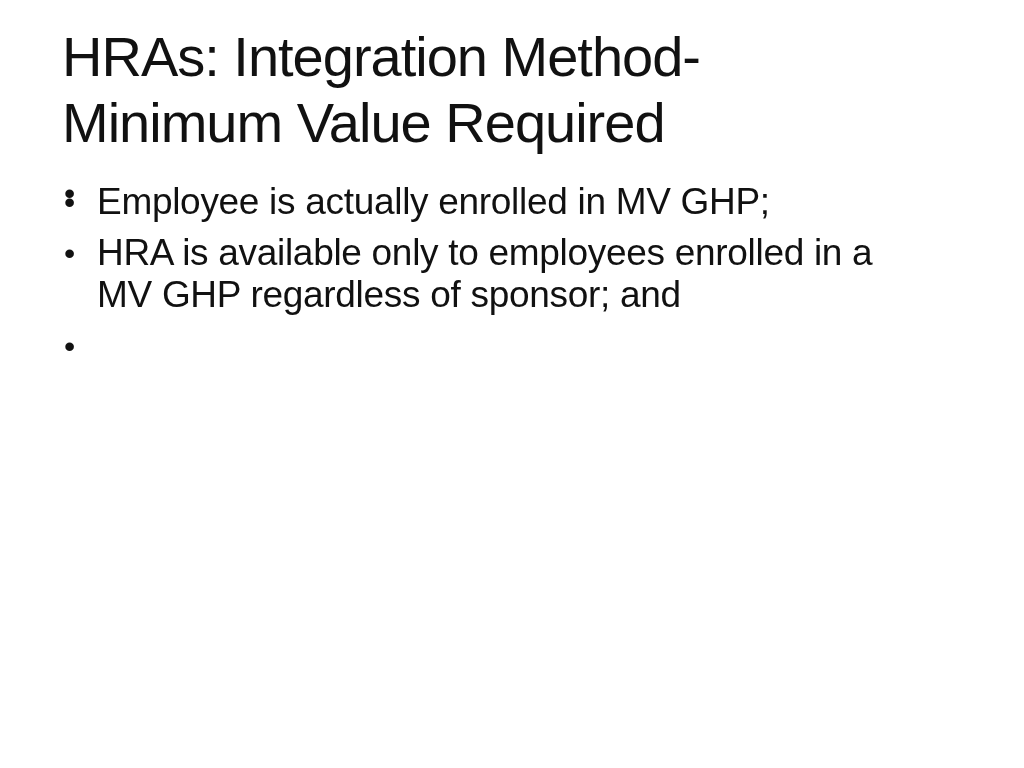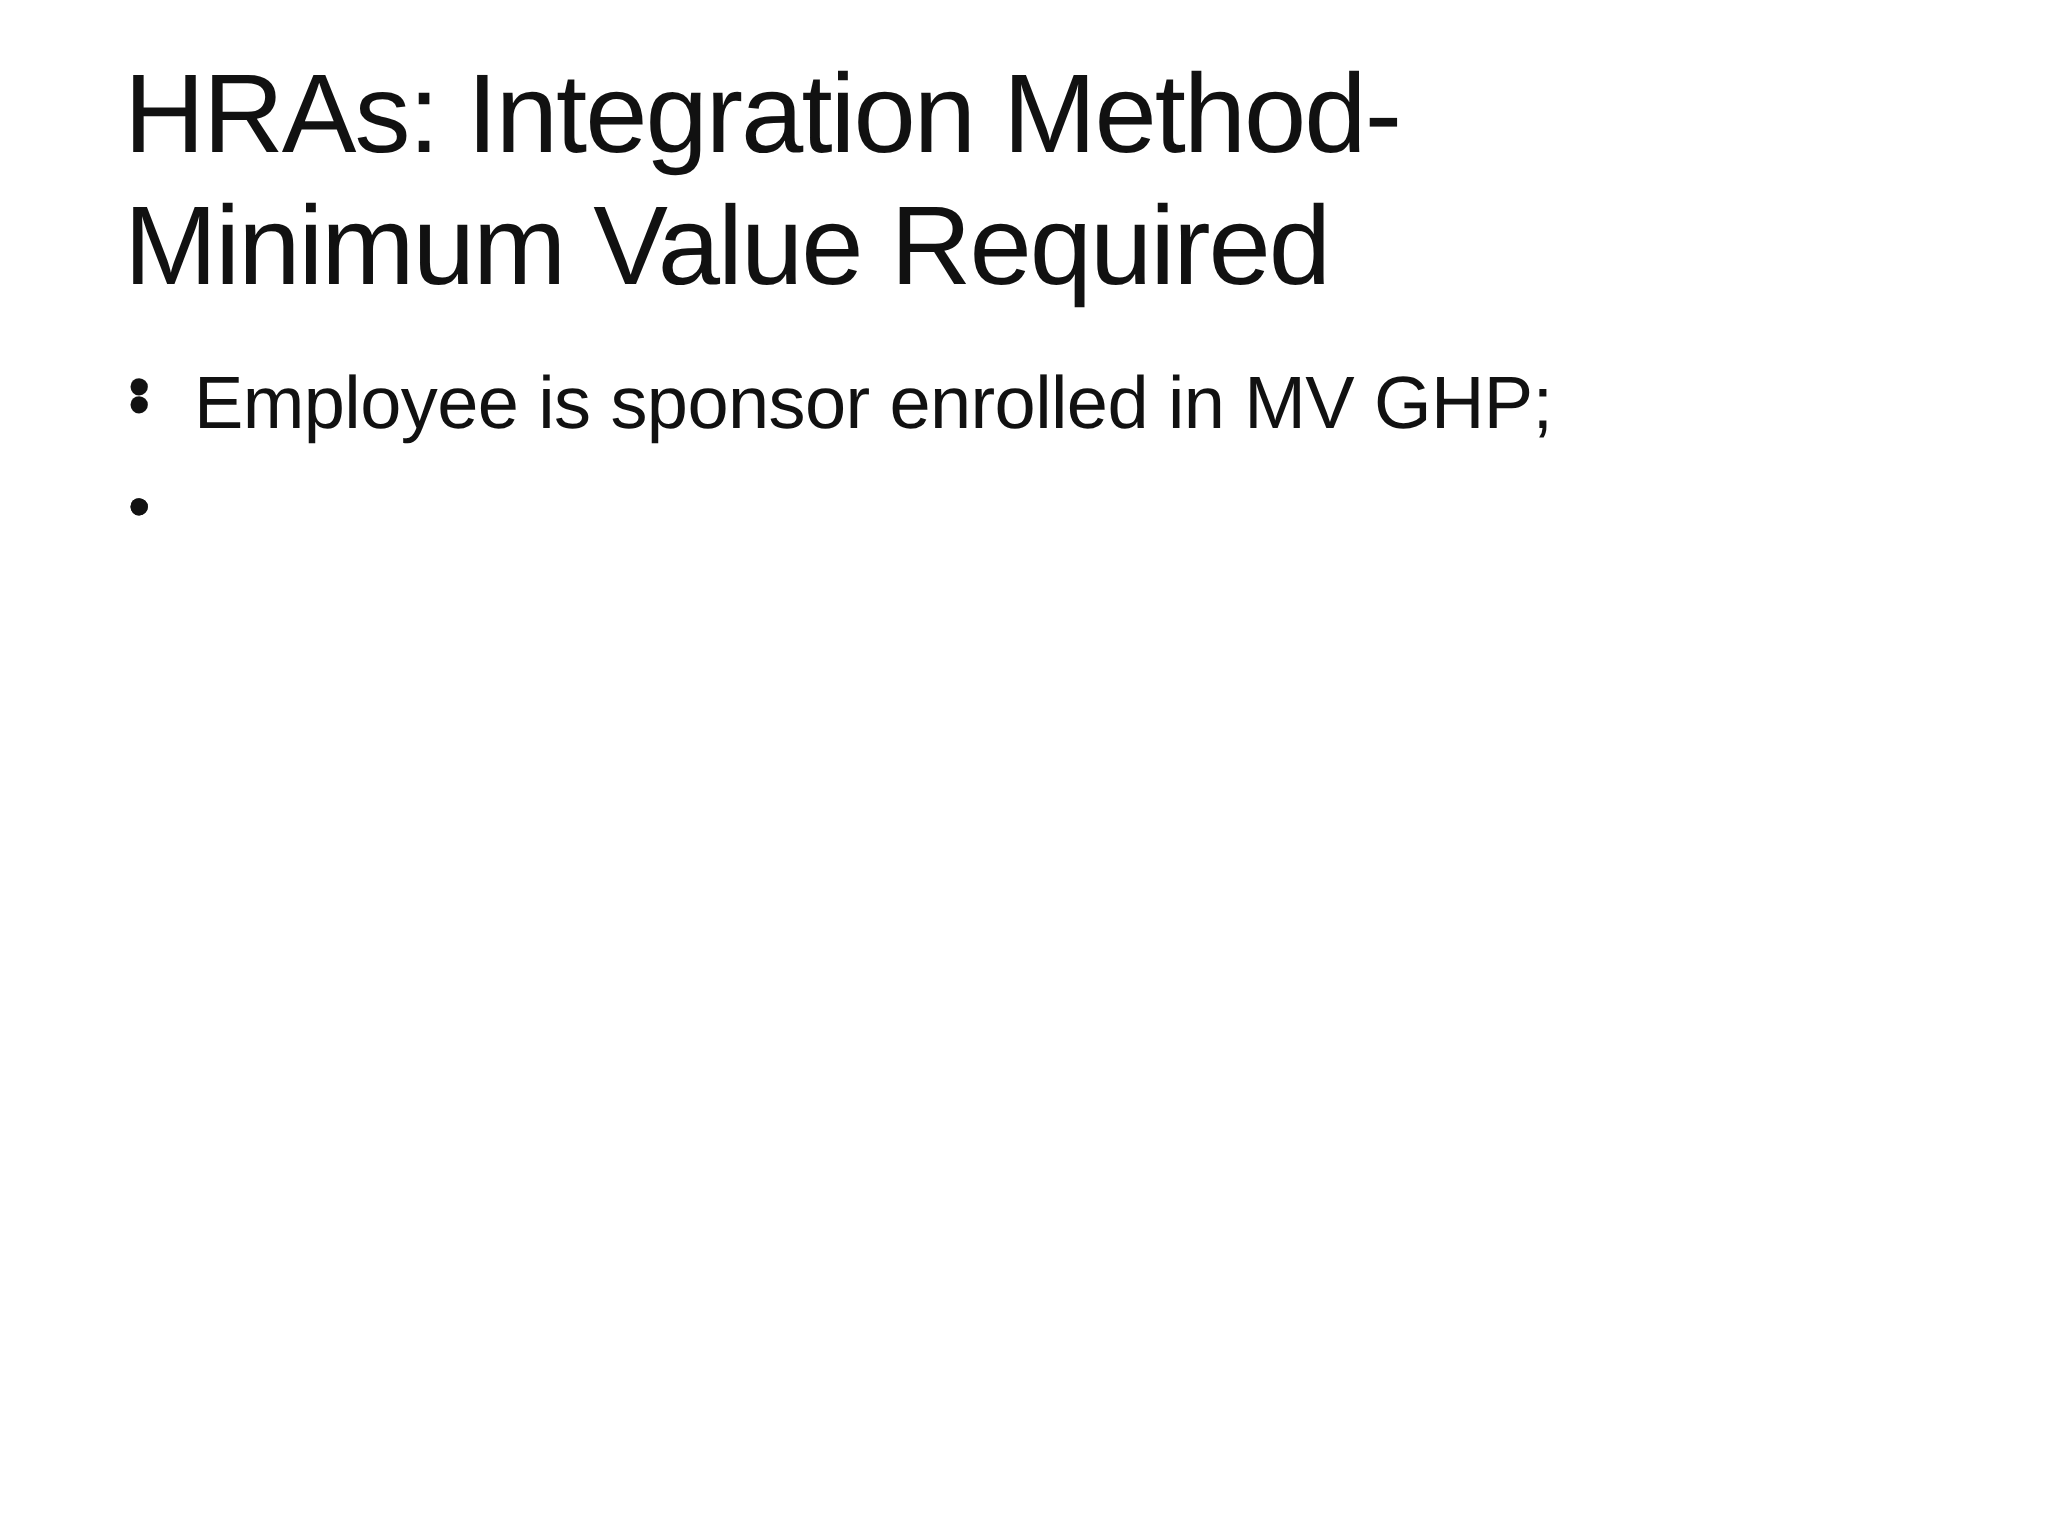--- a/index.html
+++ b/index.html
@@ -74,25 +74,27 @@
 Minimum Value Required</h1>
 
   <ul class="bullet-list">
 
     <li class="bullet-item">
       <span class="bullet-dot">•</span>
     </li>
 
     <li class="bullet-item">
       <span class="bullet-dot">•</span>
-      <span class="bullet-text">Employee is sponsor enrolled in MV GHP;</span>
+      <span class="bullet-text">Employee is actually enrolled in MV GHP;</span>
     </li>
 
     <li class="bullet-item">
       <span class="bullet-dot">•</span>
+      <span class="bullet-text">HRA is available only to employees enrolled in a
+MV GHP regardless of sponsor; and</span>
     </li>
 
     <li class="bullet-item">
       <span class="bullet-dot">•</span>
     </li>
 
   </ul>
 
 </div>
 

